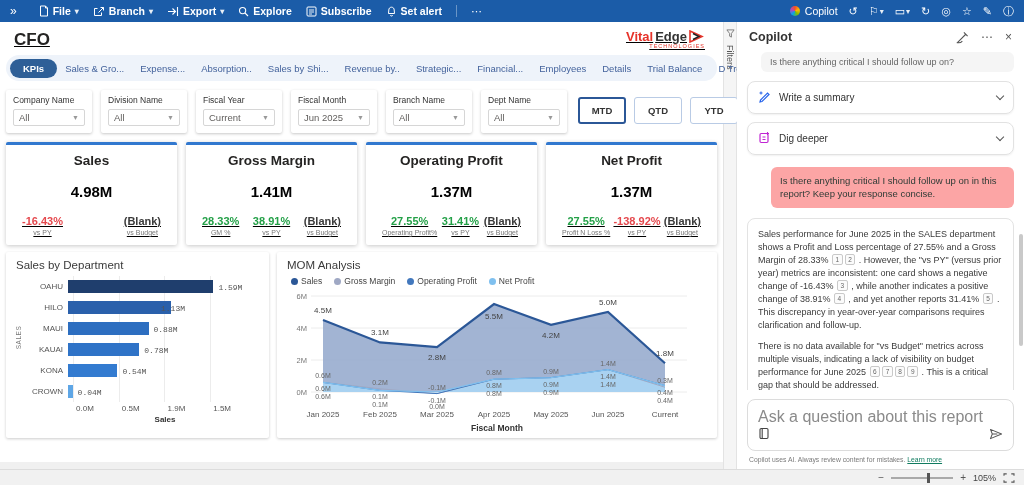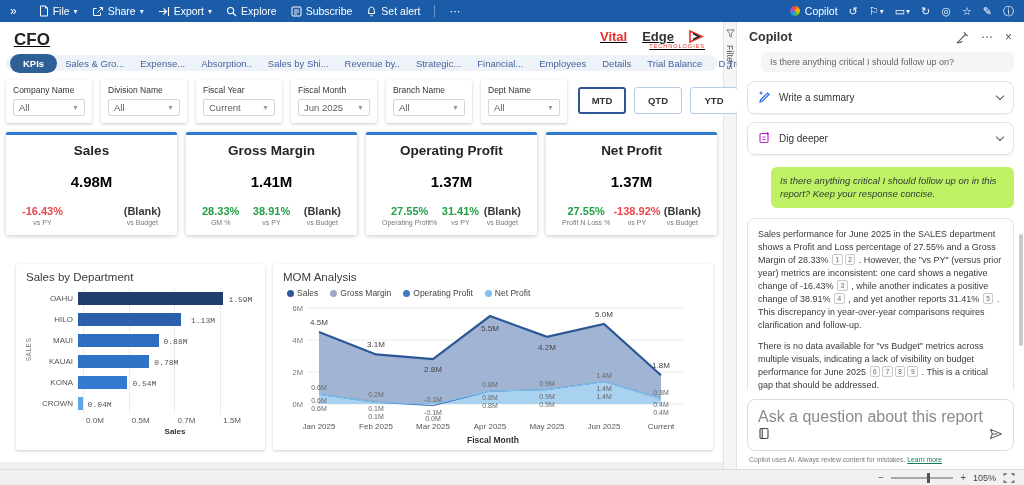--- a/index.html
+++ b/index.html
@@ -2,65 +2,65 @@
 <html><head>
 <meta charset="utf-8">
 <style>
   * { margin:0; padding:0; box-sizing:border-box; }
   html,body { width:1024px; height:485px; overflow:hidden; font-family:"Liberation Sans",sans-serif; background:#fff; }
 
   
   .topbar { height:22px; background:#1b5ca8; color:#fff; display:flex; align-items:center; font-size:10.5px; padding:0 10px; }
   .tb-left { display:flex; align-items:center; gap:14px; flex:1; }
   .tb-exp { font-size:12px; margin-right:8px; cursor:pointer; }
-  .menu-item { display:flex; align-items:center; gap:4px; cursor:pointer; white-space:nowrap; }
+  .menu-item { display:flex; align-items:center; gap:4px; cursor:pointer; white-space:nowrap;font-weight:bold; }
   .menu-item svg { display:block; }
   .tb-chev { font-size:8px; opacity:.9; }
   .tb-div { width:1px; height:12px; background:rgba(255,255,255,.35); }
   .tb-right { display:flex; align-items:center; gap:11px; }
   .copilot-btn { display:flex; align-items:center; gap:5px; cursor:pointer; }
   .copilot-dot { width:10px; height:10px; border-radius:50%; background:conic-gradient(#f25022,#ffb900,#7fba00,#00a4ef,#b44ac0,#f25022); }
   .tb-icon { font-size:11px; cursor:pointer; display:flex; align-items:center; gap:1px; }
 
   
   .workspace { display:flex; height:447px; background:#f0f0f0; }
   .report { width:723px; background:#fff; height:440px; position:relative; }
 
   .report-header { display:flex; justify-content:space-between; align-items:flex-start; padding:8px 14px 2px;text-decoration:underline; }
   .page-title { font-size:17px; font-weight:700; color:#252423; }
   .logo { text-align:right; line-height:1; padding-right:4px; }
-  .logo-row { display:flex; align-items:center; gap:15px; }
+  .logo-row { display:flex; align-items:center; gap:2px; }
   .logo-vital { color:#e63229; font-weight:700; font-size:13px; }
   .logo-edge { color:#333; font-weight:700; font-size:13px; }
   .logo-sub { color:#e63229; font-size:5.5px; letter-spacing:1px; margin-top:1px; }
 
-  .tabstrip { margin:3px 6px 0; background:#eef3fa; border-radius:13px; height:16px; display:flex; align-items:center; justify-content:space-between; padding:0 10px 0 4px; }
+  .tabstrip { margin:3px 6px 0; background:#eef3fa; border-radius:13px; height:26px; display:flex; align-items:center; justify-content:space-between; padding:0 10px 0 4px; }
   .tab { font-size:9.5px; color:#44639c; cursor:pointer; white-space:nowrap; padding:3px 8px; border-radius:11px; }
   .tab.active { background:#2e5f97; color:#fff; font-weight:700; padding:4px 13px; }
 
   .filterrow { display:flex; gap:9px; padding:9px 6px 0; align-items:flex-start; }
   .filter-card { background:#fff; box-shadow:0 1px 3px rgba(0,0,0,.22); border-radius:2px; padding:5px 7px 7px; width:86px; }
   .filter-label { font-size:8.5px; font-weight:400; color:#333; margin-bottom:4px; white-space:nowrap; overflow:hidden; }
   .filter-select { border:1px solid #d6d6d6; border-radius:2px; padding:2px 5px; font-size:9.5px; color:#605e5c; display:flex; justify-content:space-between; align-items:center; cursor:pointer; }
   .filter-select .chev-g { color:#999; font-size:7px; }
   .periods { display:flex; gap:8px; margin-left:2px; margin-top:7px; }
   .period-btn { width:48px; height:27px; background:#fff; border:1px solid #b9cbe5; border-radius:3px; display:flex; align-items:center; justify-content:center; font-size:9.5px; font-weight:700; color:#333; cursor:pointer; }
   .period-btn.active { border:2px solid #2b5797; }
 
   .kpirow { display:flex; gap:9px; padding:9px 6px 0; }
   .kpi-card { flex:1; background:#fff; border-top:3px solid #3178cf; box-shadow:0 1px 4px rgba(0,0,0,.22); border-radius:2px; padding:8px 8px 9px; text-align:center; height:103px; display:flex; flex-direction:column; justify-content:space-between; }
   .kpi-title { font-size:13.5px; font-weight:700; color:#252423; }
   .kpi-value { font-size:15px; font-weight:700; color:#000; }
-  .kpi-metrics { display:flex; justify-content:space-between; padding:0 8px; }
+  .kpi-metrics { display:flex; justify-content:space-between; padding:0 8px;text-decoration:underline; }
   .metric { text-align:center; }
   .metric-value { font-size:11px; font-weight:600; }
   .metric-value.red { color:#e5484d; } .metric-value.green { color:#23a047; } .metric-value.dark { color:#3a3a3a; }
   .metric-label { font-size:7px; color:#777; margin-top:2px; }
 
-  .chartrow { display:flex; gap:8px; padding:7px 16px 0;margin-top:22px; }
+  .chartrow { display:flex; gap:8px; padding:7px 6px 0; }
   .chart-card { background:#fff; box-shadow:0 1px 3px rgba(0,0,0,.2); border-radius:2px; padding:7px 10px 4px; height:186px; }
   .chart-title { font-size:11.5px; color:#3a3a3a; margin-bottom:5px; }
   .bar-card { width:268px; position:relative; }
   .area-card { flex:1; }
 
   .bar-chart { position:relative; padding-left:12px; margin-top:3px; }
   .ylab { position:absolute; left:-9px; top:58px; transform:rotate(-90deg); font-size:6.5px; color:#777; letter-spacing:.5px; }
   .bar-grid { position:absolute; left:57px; top:0; width:160px; height:126px; }
   .bar-gridline { position:absolute; top:0; bottom:0; width:1px; background:#ececec; }
   .bar-row { display:flex; align-items:center; height:21px; position:relative;justify-content:center; }
@@ -84,21 +84,21 @@
   .copilot { width:287px; background:#fff; display:flex; flex-direction:column; position:relative; }
   .cp-header { display:flex; align-items:center; padding:8px 12px 6px; }
   .cp-title { font-size:12.5px; font-weight:700; color:#333; flex:1; }
   .cp-hicons { display:flex; gap:12px; align-items:center; color:#555; }
   .cp-hicon { cursor:pointer; font-size:12px; display:flex; }
   .cp-body { flex:1; overflow:hidden; padding:2px 10px 0; }
   .cp-faded { background:#f5f5f5; border-radius:6px; margin:0 0 9px 14px; padding:5px 9px; font-size:9px; color:#666; }
   .cp-suggest { border:1px solid #e2e2e2; border-radius:8px; box-shadow:0 1px 2px rgba(0,0,0,.06); padding:8px 10px; display:flex; align-items:center; gap:8px; font-size:10px; color:#333; margin-bottom:8px; cursor:pointer; }
   .cp-suggest .grow { flex:1; }
   .chev { width:6px; height:6px; border-right:1.4px solid #555; border-bottom:1.4px solid #555; transform:rotate(45deg); margin-top:-3px; }
-  .cp-user { background:#bef264; border-radius:6px; margin:12px 0 10px 24px; padding:7px 9px; font-size:9.5px; color:#2f3b36; line-height:1.4;font-style:italic; }
+  .cp-user { background:#fca5a5; border-radius:6px; margin:12px 0 10px 24px; padding:7px 9px; font-size:9.5px; color:#2f3b36; line-height:1.4; }
   .cp-response { border:1px solid #e3e3e3; border-radius:8px; padding:9px 10px 6px; font-size:9px; line-height:1.45; color:#3b3b3b; }
   .cp-response p { margin-bottom:8px; }
   .cite { display:inline-block; font-size:6.5px; border:1px solid #c9c9c9; border-radius:2px; padding:0 2.5px; margin:0 1px; color:#666; background:#fbfbfb; vertical-align:1px; cursor:pointer; }
   .cp-input { border:1px solid #dcdcdc; border-radius:8px; margin:9px 10px 4px; padding:8px 10px 6px; height:52px; display:flex; flex-direction:column; justify-content:space-between; cursor:text; }
   .cp-placeholder { font-size:16px; color:#8a8a8a; }
   .cp-input-icons { display:flex; justify-content:space-between; align-items:flex-end; }
   .cp-disclaimer { font-size:6.8px; color:#7a7a7a; margin:1px 12px 6px; }
   .cp-disclaimer a { color:#0f7b5f; text-decoration:underline; cursor:pointer; }
   .cp-scrollthumb { position:absolute; right:1px; top:212px; width:4px; height:112px; background:#c9c9c9; border-radius:2px; cursor:grab; }
 
@@ -119,21 +119,21 @@
           <svg width="10" height="12" viewBox="0 0 10 12">
             <path d="M1.5 1 h5 l2 2 v8 h-7 Z M6.5 1 v2 h2" fill="none" stroke="#fff" stroke-width="1"></path>
           </svg>
           <span>File</span>
           <span class="tb-chev">▾</span>
         </span>
         <span class="menu-item">
           <svg width="12" height="11" viewBox="0 0 12 11">
             <path d="M5.5 6.5 L10.5 1.5 M10.5 1.5 h-3 M10.5 1.5 v3 M8.5 6.5 v3 h-7 v-7 h3" fill="none" stroke="#fff" stroke-width="1"></path>
           </svg>
-          <span>Share</span>
+          <span>Branch</span>
           <span class="tb-chev">▾</span>
         </span>
         <span class="menu-item">
           <svg width="12" height="11" viewBox="0 0 12 11">
             <path d="M1 5.5 h7 M5.5 2.5 L8.5 5.5 L5.5 8.5 M10.5 1 v9" fill="none" stroke="#fff" stroke-width="1.1"></path>
           </svg>
           <span>Export</span>
           <span class="tb-chev">▾</span>
         </span>
         <span class="menu-item">
@@ -348,21 +348,21 @@
               <span class="bar-cat">OAHU</span>
               <span class="bar-track">
                 <span class="bar-fill" style="width:145.4px;background:#1f3e6d"></span>
                 <span class="bar-val" style="left:150.4px">1.59M</span>
               </span>
             </div>
             <div class="bar-row">
               <span class="bar-cat">HILO</span>
               <span class="bar-track">
                 <span class="bar-fill" style="width:103.3px;background:#2a60ab"></span>
-                <span class="bar-val" style="left:113px">1.13M</span>
+                <span class="bar-val" style="left:93px">1.13M</span>
               </span>
             </div>
             <div class="bar-row">
               <span class="bar-cat">MAUI</span>
               <span class="bar-track">
                 <span class="bar-fill" style="width:80.5px;background:#2d6ec0"></span>
                 <span class="bar-val" style="left:85.5px">0.88M</span>
               </span>
             </div>
             <div class="bar-row">
@@ -382,21 +382,21 @@
             <div class="bar-row">
               <span class="bar-cat">CROWN</span>
               <span class="bar-track">
                 <span class="bar-fill" style="width:4.6px;background:#5ea6e6"></span>
                 <span class="bar-val" style="left:9.6px">0.04M</span>
               </span>
             </div>
             <div class="bar-xticks">
               <span class="bar-xtick" style="left: 0px;">0.0M</span>
               <span class="bar-xtick" style="left: 45.7143px;">0.5M</span>
-              <span class="bar-xtick" style="left: 91.4286px;">0.7M</span>
+              <span class="bar-xtick" style="left: 91.4286px;">1.9M</span>
               <span class="bar-xtick" style="left: 137.143px;">1.5M</span>
             </div>
             <div class="bar-xlabel">Sales</div>
           </div>
       </div>
       <div class="chart-card area-card">
         <div class="chart-title">MOM Analysis</div>
         <div class="legend" id="arealegend">
             <span class="legend-item">
               <span class="legend-dot" style="background:#2b5797"></span>

